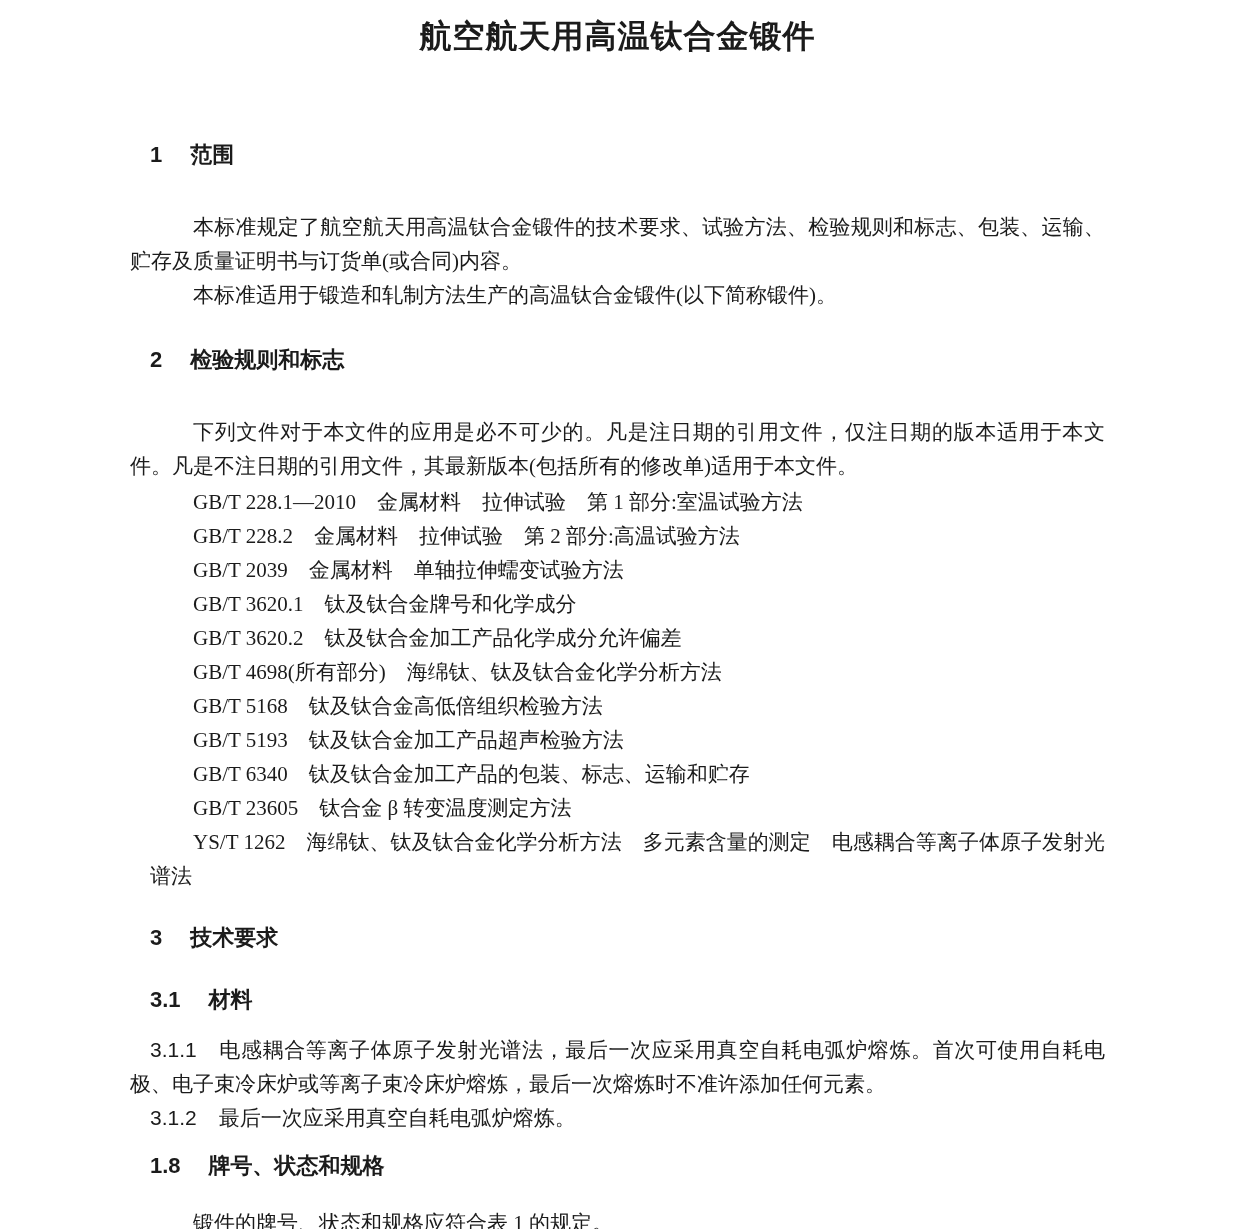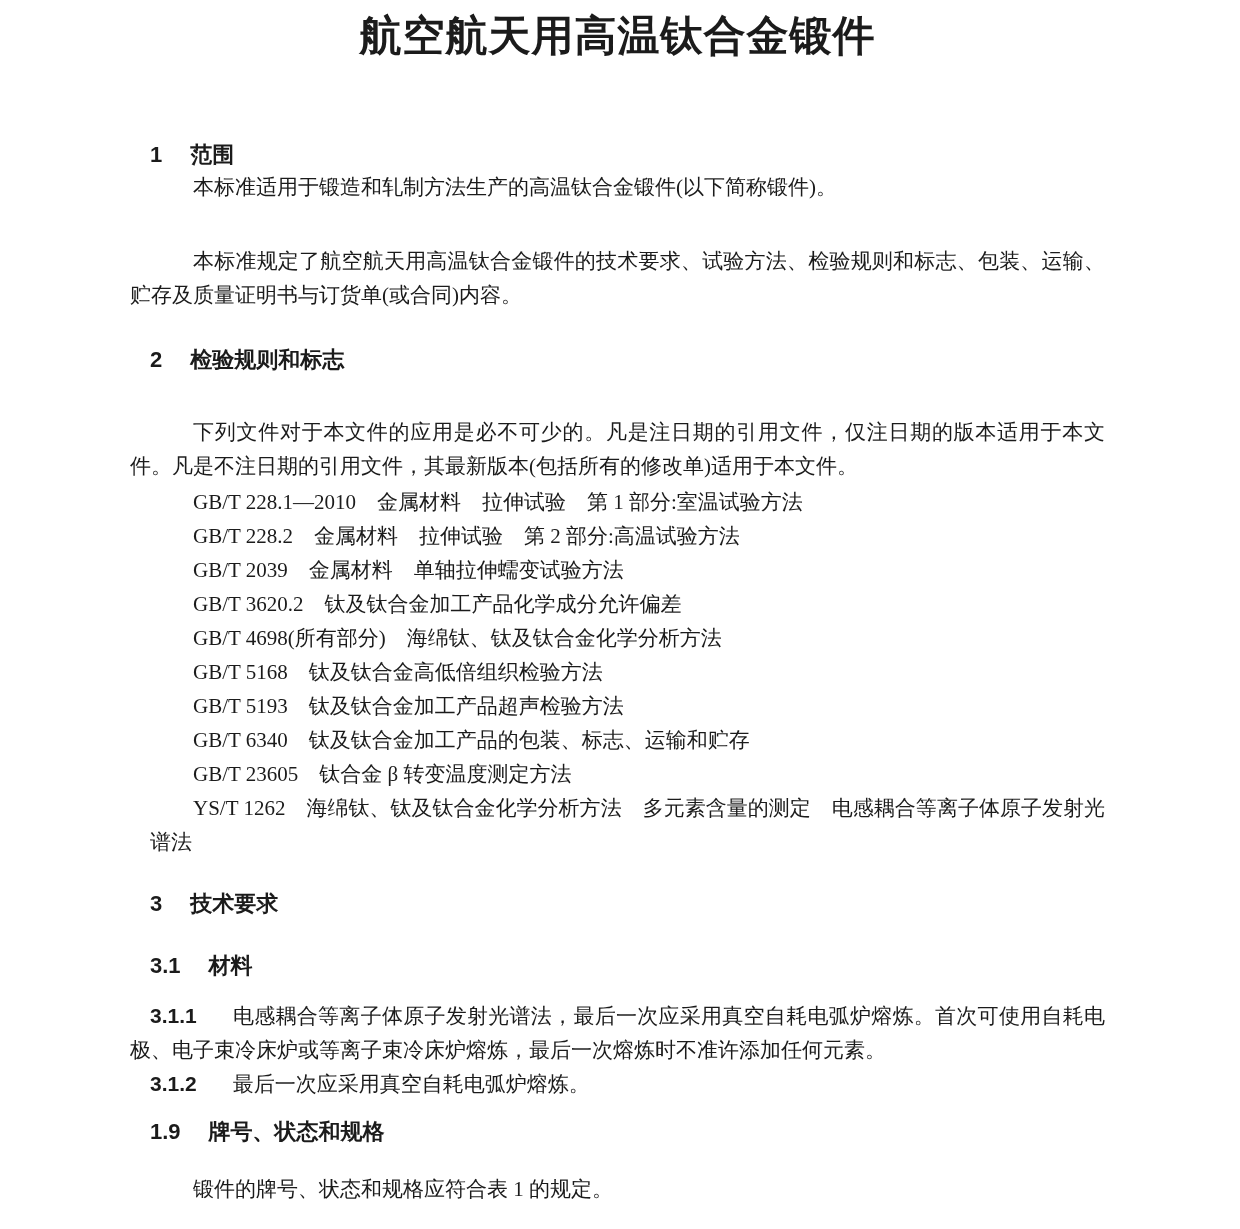--- a/index.html
+++ b/index.html
@@ -16,21 +16,21 @@
   .page {
     box-sizing: border-box;
     width: 1240px;
     height: 1229px;
     padding: 0 135px 0 130px;
     background: #ffffff;
   }
   .doc-title {
     font-family: "Liberation Sans", "DejaVu Sans", sans-serif;
     font-weight: bold;
-    font-size: 42px;
+    font-size: 32px;
     line-height: 44px;
     letter-spacing: 1px;
     text-align: center;
     margin: 14px 0 0 0;
   }
   .clause-heading {
     font-family: "Liberation Sans", "DejaVu Sans", sans-serif;
     font-weight: bold;
     font-size: 22px;
     line-height: 30px;
@@ -73,48 +73,49 @@
     font-size: 21px;
     line-height: 34px;
     text-align: justify;
     text-indent: 20px;
     margin: 0;
   }
   .p-311 { margin-top: 18px; }
   .p-312 { margin-top: 0; }
   .numbered-clause .cnum {
     font-family: "Liberation Sans", "DejaVu Sans", sans-serif;
-    font-weight: bold;
-    margin-right: 36px;
+    font-weight: normal;
+    margin-right: 22px;
   }
 </style>
 </head>
 <body>
 
 <div class="page">
 
   <h1 class="doc-title">航空航天用高温钛合金锻件</h1>
 
   <div class="clause-heading h1-scope">
     <span class="num">1</span><span>范围</span>
   </div>
 
+  <p class="body-p p-scope-1">本标准规定了航空航天用高温钛合金锻件的技术要求、试验方法、检验规则和标志、包装、运输、贮存及质量证明书与订货单(或合同)内容。</p>
   <p class="body-p p-scope-2">本标准适用于锻造和轧制方法生产的高温钛合金锻件(以下简称锻件)。</p>
-  <p class="body-p p-scope-1">本标准规定了航空航天用高温钛合金锻件的技术要求、试验方法、检验规则和标志、包装、运输、贮存及质量证明书与订货单(或合同)内容。</p>
 
   <div class="clause-heading h2-refs">
     <span class="num">2</span><span>检验规则和标志</span>
   </div>
 
   <p class="body-p p-refs-intro">下列文件对于本文件的应用是必不可少的。凡是注日期的引用文件，仅注日期的版本适用于本文件。凡是不注日期的引用文件，其最新版本(包括所有的修改单)适用于本文件。</p>
 
   <div class="ref-list">
     <p class="ref-item">GB/T 228.1—2010　金属材料　拉伸试验　第 1 部分:室温试验方法</p>
     <p class="ref-item">GB/T 228.2　金属材料　拉伸试验　第 2 部分:高温试验方法</p>
     <p class="ref-item">GB/T 2039　金属材料　单轴拉伸蠕变试验方法</p>
+    <p class="ref-item">GB/T 3620.1　钛及钛合金牌号和化学成分</p>
     <p class="ref-item">GB/T 3620.2　钛及钛合金加工产品化学成分允许偏差</p>
     <p class="ref-item">GB/T 4698(所有部分)　海绵钛、钛及钛合金化学分析方法</p>
     <p class="ref-item">GB/T 5168　钛及钛合金高低倍组织检验方法</p>
     <p class="ref-item">GB/T 5193　钛及钛合金加工产品超声检验方法</p>
     <p class="ref-item">GB/T 6340　钛及钛合金加工产品的包装、标志、运输和贮存</p>
     <p class="ref-item">GB/T 23605　钛合金 β 转变温度测定方法</p>
     <p class="ref-item">YS/T 1262　海绵钛、钛及钛合金化学分析方法　多元素含量的测定　电感耦合等离子体原子发射光谱法</p>
   </div>
 
   <div class="clause-heading h3-tech">
@@ -126,18 +127,18 @@
   </div>
 
   <p class="numbered-clause p-311">
     <span class="cnum">3.1.1</span><span>电感耦合等离子体原子发射光谱法，最后一次应采用真空自耗电弧炉熔炼。首次可使用自耗电极、电子束冷床炉或等离子束冷床炉熔炼，最后一次熔炼时不准许添加任何元素。</span>
   </p>
   <p class="numbered-clause p-312">
     <span class="cnum">3.1.2</span><span>最后一次应采用真空自耗电弧炉熔炼。</span>
   </p>
 
   <div class="clause-heading h32-grade">
-    <span class="num">1.9</span><span>牌号、状态和规格</span>
+    <span class="num">1.8</span><span>牌号、状态和规格</span>
   </div>
 
   <p class="body-p p-grade">锻件的牌号、状态和规格应符合表 1 的规定。</p>
 
 </div>
 
 </body></html>

